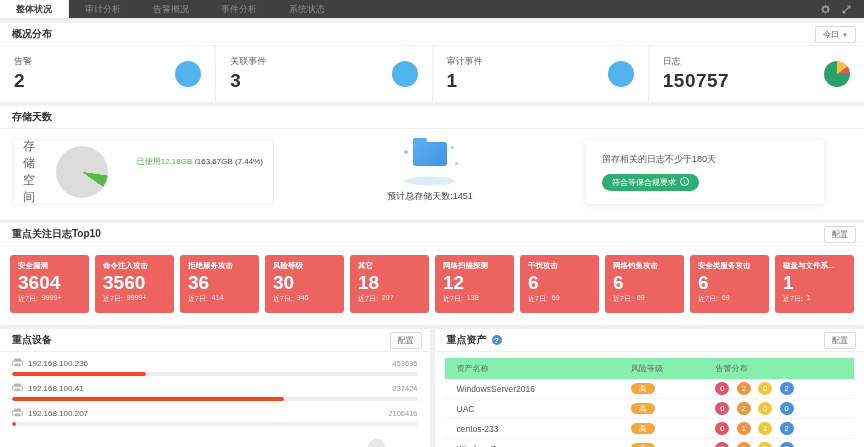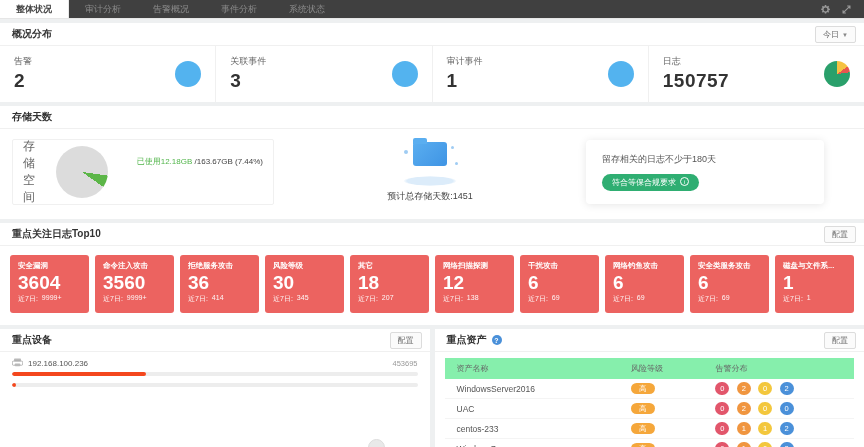--- a/index.html
+++ b/index.html
@@ -346,22 +346,49 @@
               </svg>
             </span>
             <span class="ip">192.168.100.236</span>
             <span class="cnt">453695</span>
           </div>
           <div class="track">
             <div class="fill" style="width: 33%;"></div>
           </div>
         </div>
 
-
         <div class="drow">
+          <div class="drow-top">
+            <span>
+              <svg width="11" height="9" viewBox="0 0 16 13">
+                <rect x="3" y="0.5" width="10" height="4" rx="1" fill="#b9b9b9"></rect>
+                <rect x="0.5" y="4.5" width="15" height="6" rx="1.5" fill="none" stroke="#9a9a9a"></rect>
+                <rect x="4" y="8" width="8" height="4" rx="1" fill="#b9b9b9"></rect>
+              </svg>
+            </span>
+            <span class="ip">192.168.100.41</span>
+            <span class="cnt">237424</span>
+          </div>
+          <div class="track">
+            <div class="fill" style="width: 67%;"></div>
+          </div>
+        </div>
+
+        <div class="drow">
+          <div class="drow-top">
+            <span>
+              <svg width="11" height="9" viewBox="0 0 16 13">
+                <rect x="3" y="0.5" width="10" height="4" rx="1" fill="#b9b9b9"></rect>
+                <rect x="0.5" y="4.5" width="15" height="6" rx="1.5" fill="none" stroke="#9a9a9a"></rect>
+                <rect x="4" y="8" width="8" height="4" rx="1" fill="#b9b9b9"></rect>
+              </svg>
+            </span>
+            <span class="ip">192.168.100.207</span>
+            <span class="cnt">2106416</span>
+          </div>
           <div class="track">
             <div class="fill" style="width: 1%;"></div>
           </div>
         </div>
 
 
       </div>
   </div>
 
   <div class="bpanel">

